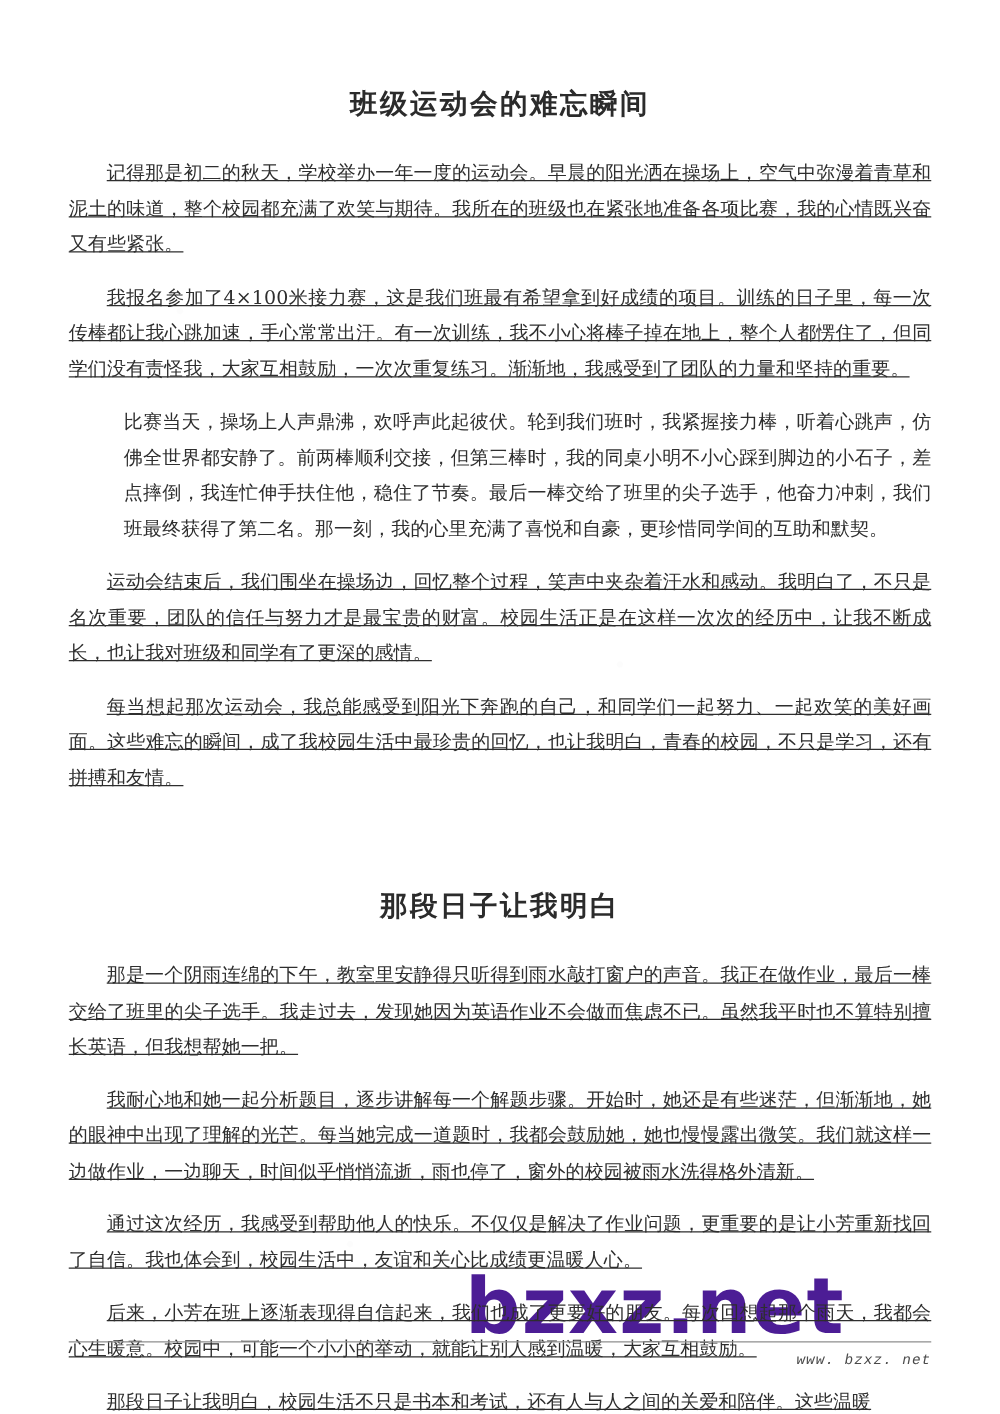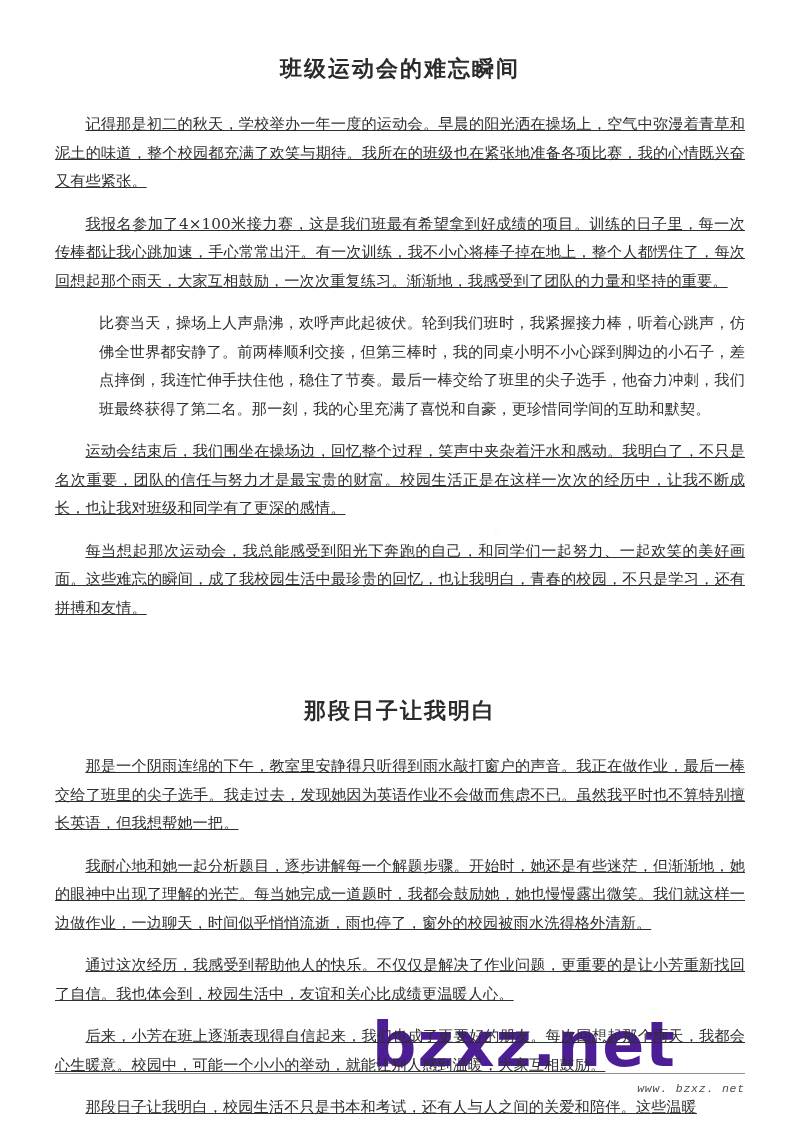--- a/index.html
+++ b/index.html
@@ -57,21 +57,21 @@
   .article-title {
     text-align: center;
     font-family: "DejaVu Sans", "Liberation Sans", sans-serif;
     font-weight: bold;
     font-size: 22px;
     letter-spacing: 2px;
     color: #2b2b2b;
     margin: 0;
     padding: 0;
   }
-  .title-1 { padding-top: 54px; }
+  .title-1 { padding-top: 68px; }
   .title-2 { padding-top: 74px; }
 
   .para {
     font-size: 15.2px;
     line-height: 28.5px;
     color: #2e2e2e;
     text-align: justify;
     text-justify: inter-ideograph;
     margin: 0;
     letter-spacing: 0.1px;
@@ -114,21 +114,21 @@
 
   <div class="content">
 
     <div class="article">
       <h1 class="article-title title-1">班级运动会的难忘瞬间</h1>
       <div class="gap-title-body"></div>
 
       <p class="para indent">记得那是初二的秋天，学校举办一年一度的运动会。早晨的阳光洒在操场上，空气中弥漫着青草和泥土的味道，整个校园都充满了欢笑与期待。我所在的班级也在紧张地准备各项比赛，我的心情既兴奋又有些紧张。</p>
       <div class="para-gap"></div>
 
-      <p class="para indent">我报名参加了4×100米接力赛，这是我们班最有希望拿到好成绩的项目。训练的日子里，每一次传棒都让我心跳加速，手心常常出汗。有一次训练，我不小心将棒子掉在地上，整个人都愣住了，每次回想起那个雨天，大家互相鼓励，一次次重复练习。渐渐地，我感受到了团队的力量和坚持的重要。</p>
+      <p class="para indent">我报名参加了4×100米接力赛，这是我们班最有希望拿到好成绩的项目。训练的日子里，每一次传棒都让我心跳加速，手心常常出汗。有一次训练，我不小心将棒子掉在地上，整个人都愣住了，但同学们没有责怪我，大家互相鼓励，一次次重复练习。渐渐地，我感受到了团队的力量和坚持的重要。</p>
       <div class="para-gap"></div>
 
       <p class="para noindent">比赛当天，操场上人声鼎沸，欢呼声此起彼伏。轮到我们班时，我紧握接力棒，听着心跳声，仿佛全世界都安静了。前两棒顺利交接，但第三棒时，我的同桌小明不小心踩到脚边的小石子，差点摔倒，我连忙伸手扶住他，稳住了节奏。最后一棒交给了班里的尖子选手，他奋力冲刺，我们班最终获得了第二名。那一刻，我的心里充满了喜悦和自豪，更珍惜同学间的互助和默契。</p>
       <div class="para-gap"></div>
 
       <p class="para indent">运动会结束后，我们围坐在操场边，回忆整个过程，笑声中夹杂着汗水和感动。我明白了，不只是名次重要，团队的信任与努力才是最宝贵的财富。校园生活正是在这样一次次的经历中，让我不断成长，也让我对班级和同学有了更深的感情。</p>
       <div class="para-gap"></div>
 
       <p class="para indent">每当想起那次运动会，我总能感受到阳光下奔跑的自己，和同学们一起努力、一起欢笑的美好画面。这些难忘的瞬间，成了我校园生活中最珍贵的回忆，也让我明白，青春的校园，不只是学习，还有拼搏和友情。</p>
     </div>

